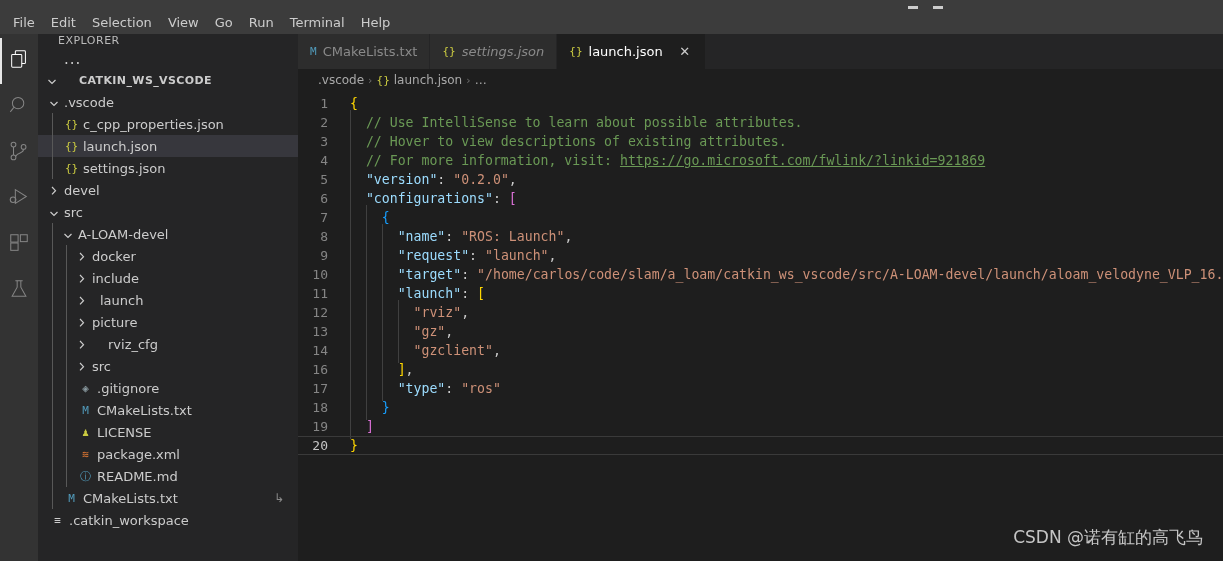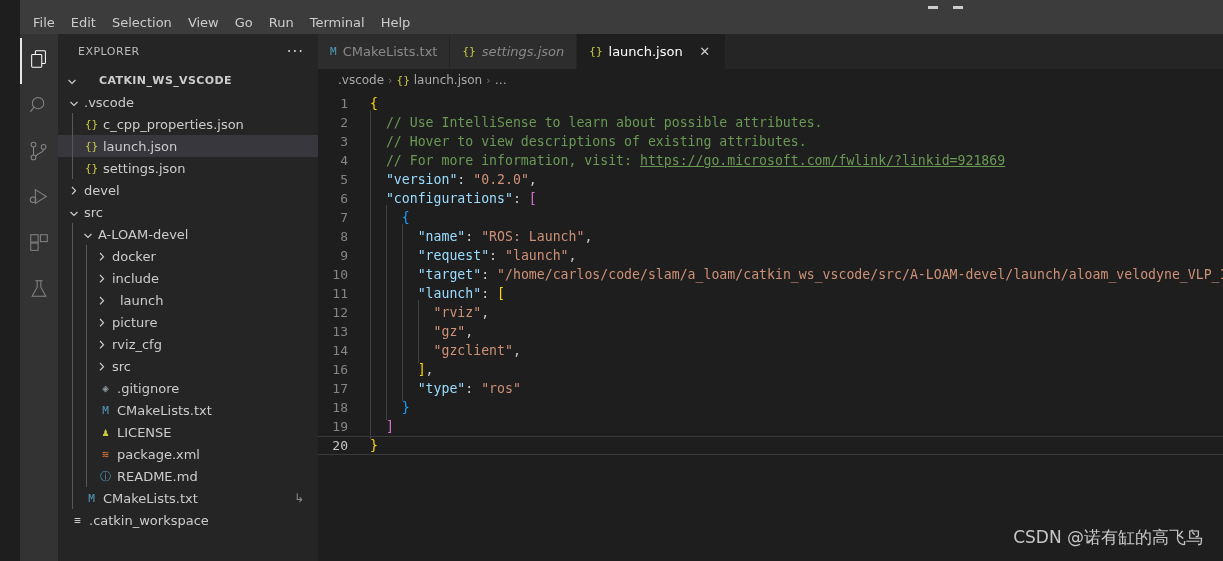--- a/index.html
+++ b/index.html
@@ -3,21 +3,21 @@
 <meta charset="utf-8">
 <style>
   * { box-sizing: border-box; margin: 0; padding: 0; }
   html, body {
     width: 1223px; height: 561px;
     overflow: hidden;
     background: #1e1e1e;
     font-family: "DejaVu Sans", "Liberation Sans", sans-serif;
     -webkit-font-smoothing: antialiased;
   }
-  .app { position: relative; width: 1223px; height: 561px; display: flex; flex-direction: column; padding-left: 20px; }
+  .app { position: relative; width: 1223px; height: 561px; display: flex; flex-direction: column; }
 
   
   .titlebar-strip {
     height: 11px; background: #3c3c3c; flex: 0 0 auto; position: relative;
   }
   .win-ctl { position: absolute; top: 6px; height: 3px; background: #cccccc; }
 
   
   .menubar {
     height: 23px; background: #3c3c3c; flex: 0 0 auto;
@@ -40,22 +40,22 @@
   }
   .act-item svg { stroke: #858585; fill: none; stroke-width: 1.1; }
   .act-item.active svg { stroke: #ffffff; }
   .act-item.active::before {
     content: ""; position: absolute; left: 0; top: 0; bottom: 0; width: 2px; background: #e7e7e7;
   }
 
   
   .sidebar { width: 260px; background: #252526; flex: 0 0 auto; display: flex; flex-direction: column; }
   .sidebar-header {
-    height: 35px; display: flex; align-items: center; justify-content: space-between;
-    padding: 0 8px 0 20px; color: #bbbbbb; font-size: 11px; letter-spacing: .5px;
+    height: 35px; display: flex; align-items: flex-start; justify-content: space-between;
+    padding: 0 8px 0 20px; color: #bbbbbb; font-size: 11px; letter-spacing: .5px; flex-direction: column;
   }
   .dots { color: #cccccc; font-size: 15px; letter-spacing: 1px; line-height: 10px; cursor: pointer; padding: 0 6px; }
   .tree { flex: 1 1 auto; overflow: hidden; font-size: 13px; color: #cccccc; }
 
   .row {
     height: 22px; display: flex; align-items: center; white-space: nowrap;
     position: relative; cursor: pointer; padding-right: 6px;
   }
   .row.selected { background: #37373d; }
   .row.root { font-weight: bold; font-size: 11px; letter-spacing: .4px; color: #cccccc; }
@@ -323,21 +323,21 @@
             <span class="lbl" style="margin-left:4px">picture</span>
           </div>
           <div class="row">
             <span class="guide" style="left: 14px;"></span>
             <span class="guide" style="left: 28px;"></span>
             <span class="twisty" style="margin-left:36px">
               <svg width="13" height="13" viewBox="0 0 13 13">
                 <path d="M5,3 L8.5,6.7 L5,10.4"></path>
               </svg>
             </span>
-            <span class="lbl" style="margin-left:4px">rviz_cfg</span>
+            <span class="lbl" style="margin-left:20px">rviz_cfg</span>
           </div>
           <div class="row">
             <span class="guide" style="left: 14px;"></span>
             <span class="guide" style="left: 28px;"></span>
             <span class="twisty" style="margin-left:36px">
               <svg width="13" height="13" viewBox="0 0 13 13">
                 <path d="M5,3 L8.5,6.7 L5,10.4"></path>
               </svg>
             </span>
             <span class="lbl" style="margin-left:4px">src</span>

